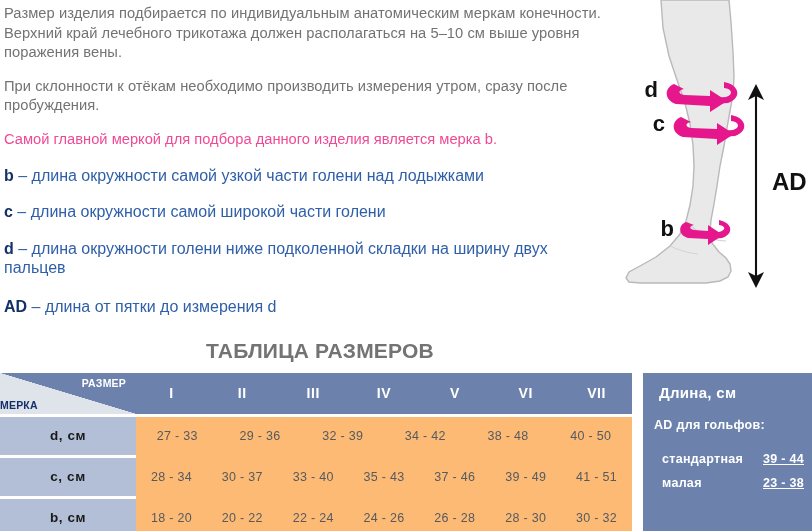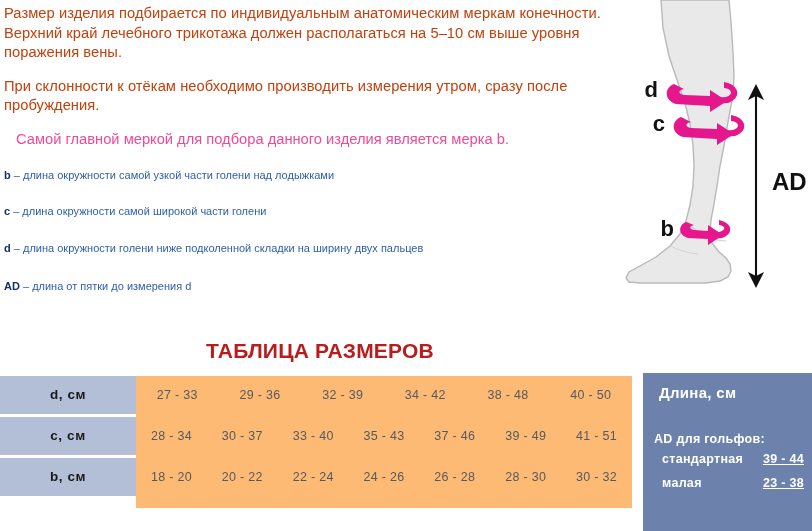--- a/index.html
+++ b/index.html
@@ -22,31 +22,31 @@
     top: 4px;
     width: 600px;
   }
   .para {
     font-size: 14.7px;
     line-height: 19.6px;
     color: #3b3b3b;
     margin: 0 0 14px 0;
     letter-spacing: 0.05px;
   }
-  .para.dark { color: #c2410c; }
+  .para.dark { color: #737373; }
 
   .pink-line {
     font-size: 14.7px;
     line-height: 19.6px;
     color: #ef4a96;
-    margin: 0 0 16px 12px;
+    margin: 0 0 16px 0;
   }
 
   .measure-line {
-    font-size: 11px;
+    font-size: 16px;
     line-height: 19.6px;
     color: #2f5fa8;
     margin: 0 0 17px 0;
   }
   .measure-line .key {
     font-weight: bold;
     color: #14306b;
   }
   .measure-line.tall { margin-bottom: 19px; }
 
@@ -61,21 +61,21 @@
 
   
   #table-title {
     position: absolute;
     left: 0;
     top: 339px;
     width: 640px;
     text-align: center;
     font-size: 21px;
     font-weight: bold;
-    color: #b91c1c;
+    color: #737373;
     letter-spacing: 0.2px;
   }
 
   
   #size-table {
     position: absolute;
     left: 0;
     top: 373px;
     width: 632px;
   }
@@ -173,21 +173,21 @@
     position: absolute;
     left: 16px;
     top: 11px;
     font-size: 15px;
     font-weight: bold;
     letter-spacing: 0.3px;
   }
   #length-panel .lp-sub {
     position: absolute;
     left: 11px;
-    top: 59px;
+    top: 45px;
     font-size: 12.5px;
     font-weight: bold;
     letter-spacing: 0.3px;
   }
   #length-panel .lp-row {
     position: absolute;
     left: 11px;
     width: 158px;
     font-size: 12.5px;
     font-weight: bold;
@@ -282,20 +282,34 @@
     </g>
     <text x="172" y="190" font-family="Liberation Sans, sans-serif" font-size="24" font-weight="bold" fill="#111">AD</text>
 
   </svg>
 </div>
 
 <div id="table-title">ТАБЛИЦА РАЗМЕРОВ</div>
 
 <div id="size-table">
 
+  <div class="thead-row">
+    <div class="corner-cell">
+      <div class="corner-tri"></div>
+      <div class="corner-razmer">РАЗМЕР</div>
+      <div class="corner-merka">МЕРКА</div>
+    </div>
+    <div class="th-num">I</div>
+    <div class="th-num">II</div>
+    <div class="th-num">III</div>
+    <div class="th-num">IV</div>
+    <div class="th-num">V</div>
+    <div class="th-num">VI</div>
+    <div class="th-num">VII</div>
+  </div>
 
   <div class="tbody-row">
     <div class="td-label">d, см</div>
     <div class="row-cells">
       <div class="td-val">27 - 33</div>
       <div class="td-val">29 - 36</div>
       <div class="td-val">32 - 39</div>
       <div class="td-val">34 - 42</div>
       <div class="td-val">38 - 48</div>
       <div class="td-val">40 - 50</div>

